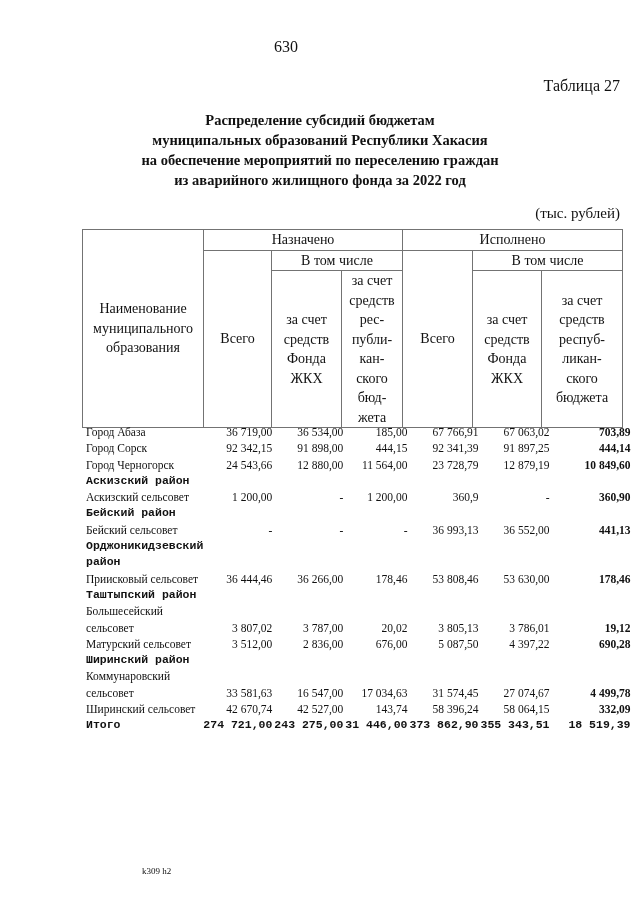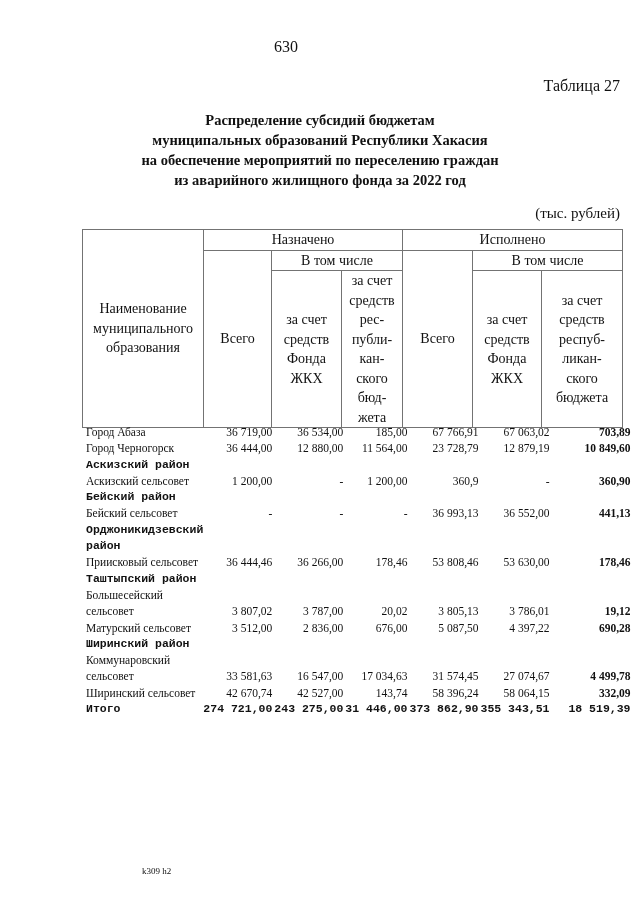--- a/index.html
+++ b/index.html
@@ -109,22 +109,31 @@
       <tr class="item">
         <td class="name">Город Абаза</td>
         <td class="num">36 719,00</td>
         <td class="num">36 534,00</td>
         <td class="num">185,00</td>
         <td class="num">67 766,91</td>
         <td class="num">67 063,02</td>
         <td class="num bcol">703,89</td>
       </tr>
       <tr class="item">
+        <td class="name">Город Сорск</td>
+        <td class="num">92 342,15</td>
+        <td class="num">91 898,00</td>
+        <td class="num">444,15</td>
+        <td class="num">92 341,39</td>
+        <td class="num">91 897,25</td>
+        <td class="num bcol">444,14</td>
+      </tr>
+      <tr class="item">
         <td class="name">Город Черногорск</td>
-        <td class="num">36 444,00</td>
+        <td class="num">24 543,66</td>
         <td class="num">12 880,00</td>
         <td class="num">11 564,00</td>
         <td class="num">23 728,79</td>
         <td class="num">12 879,19</td>
         <td class="num bcol">10 849,60</td>
       </tr>
       <tr class="district">
         <td class="name">Аскизский район</td>
         <td colspan="6"></td>
       </tr>

